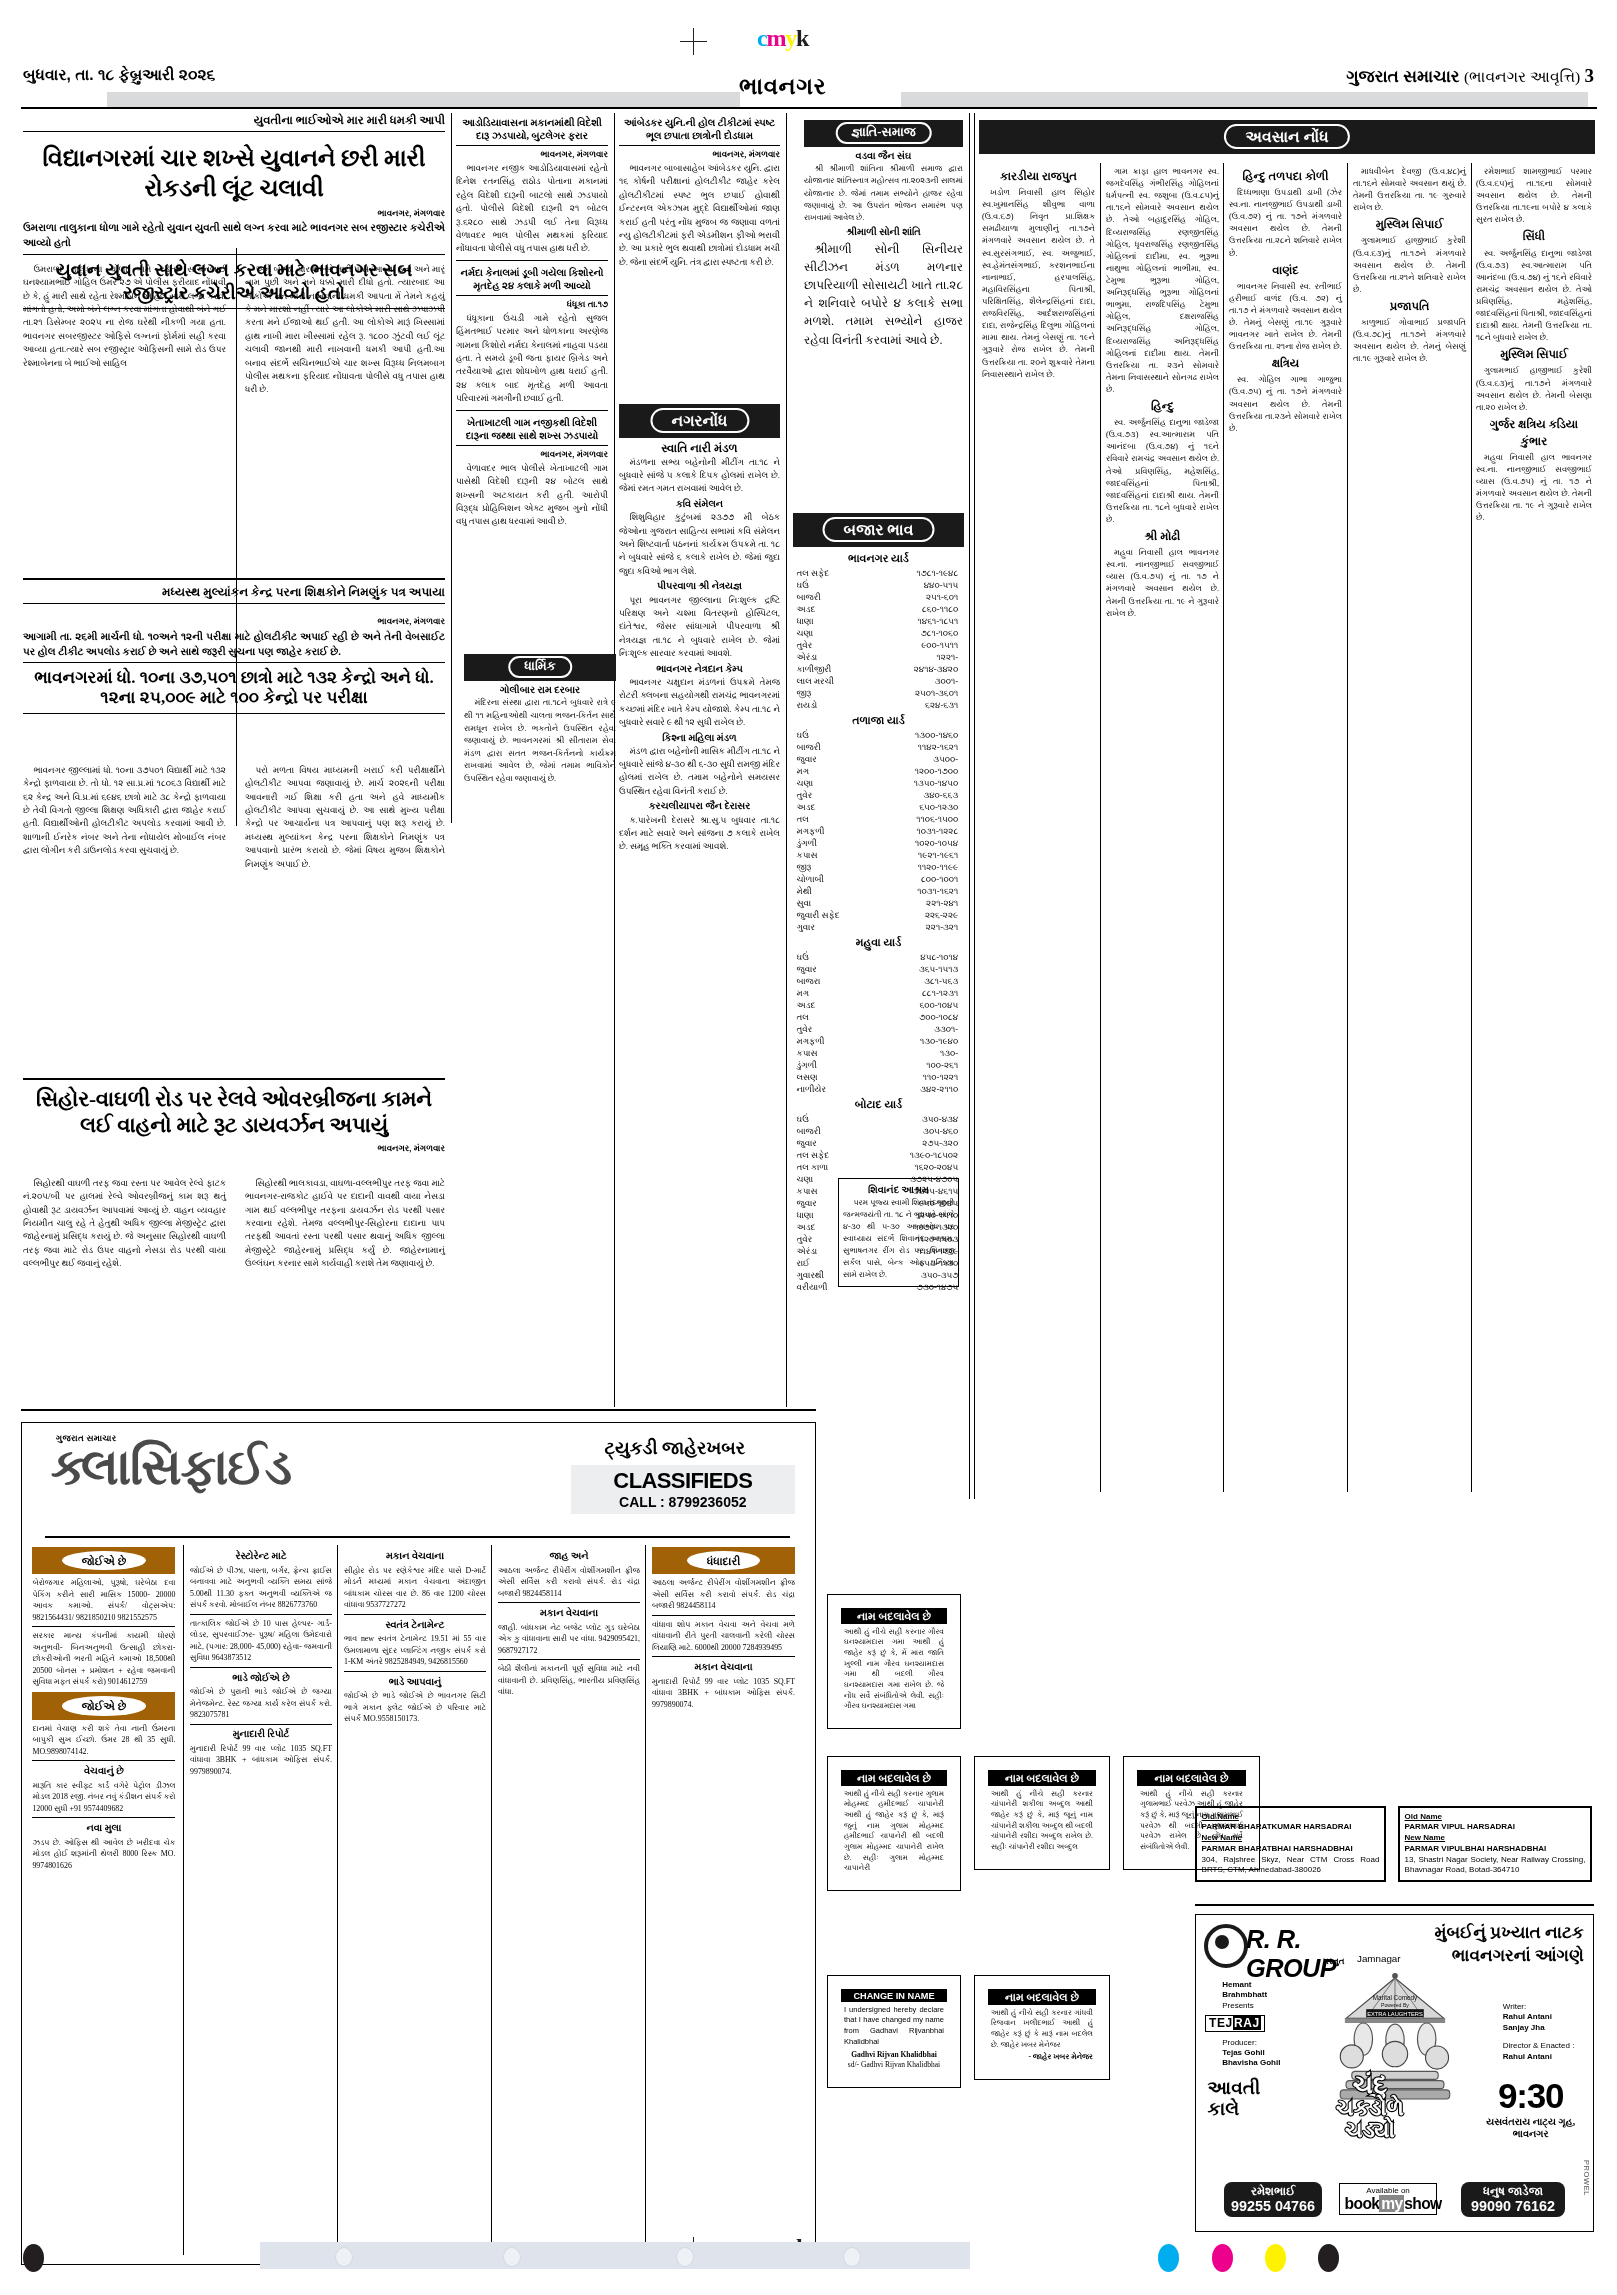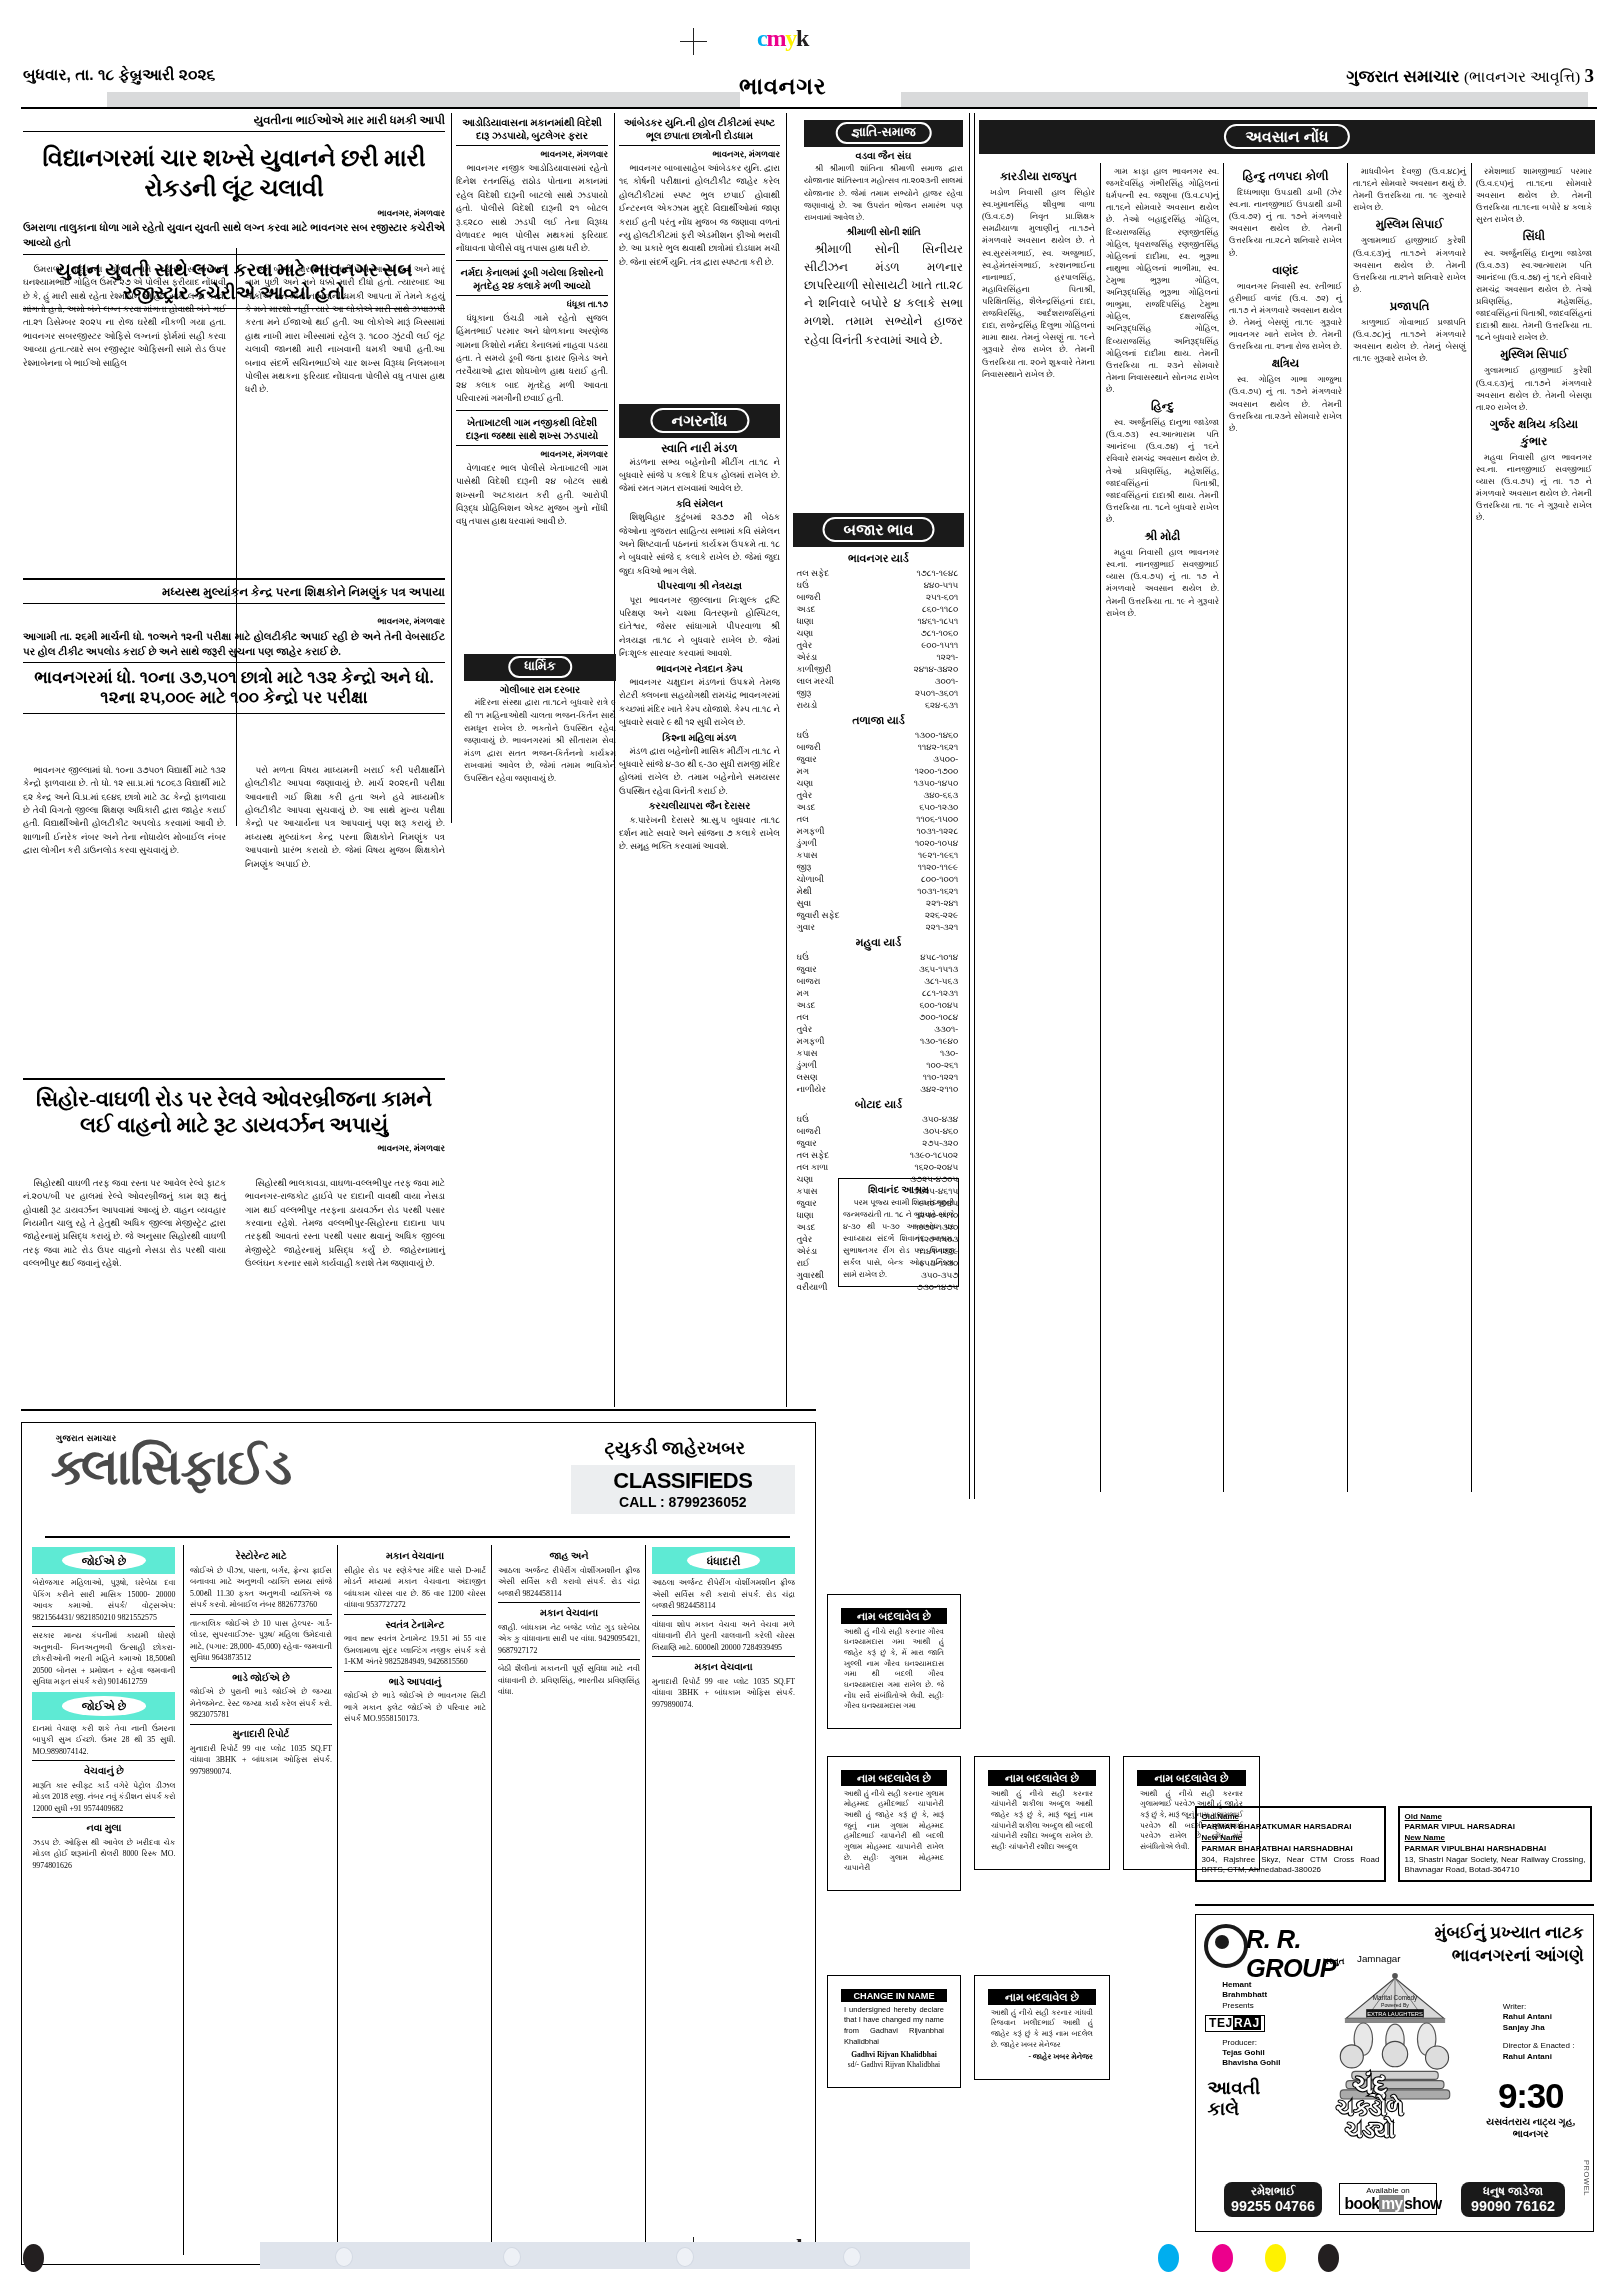--- a/index.html
+++ b/index.html
@@ -67,21 +67,21 @@
 
   
   .cls-wrap{position:absolute;left:21px;top:1422px;width:795px;height:843px;border:1.7px solid #000;box-sizing:border-box;}
   .cls-logo-sm{font-size:8.7px;font-weight:bold;letter-spacing:0.3px;}
   .cls-logo-big{font-size:50px;font-weight:bold;line-height:0.95;letter-spacing:-1.2px;color:#4a4a4a;}
   .cls-en{background:#eceef0;text-align:center;padding:3.5px 8px;}
   .cls-en .c1{font-size:22px;font-weight:bold;letter-spacing:-0.6px;font-family:"Liberation Sans",sans-serif;}
   .cls-en .c2{font-size:14px;font-weight:bold;font-family:"Liberation Sans",sans-serif;}
   .tyukdi{font-size:18px;font-weight:bold;text-align:center;}
   .cls-col{position:absolute;top:0;box-sizing:border-box;font-size:7.9px;line-height:1.46;text-align:justify;}
-  .ovalhead{background:#5eead4;padding:4px 8px;text-align:center;margin-bottom:2.9px;}
+  .ovalhead{background:#a16207;padding:4px 8px;text-align:center;margin-bottom:2.9px;}
   .ovalhead span{display:inline-block;background:#fff;border-radius:50%/50%;padding:1.7px 19.6px;
       font-size:11px;font-weight:bold;color:#000;}
   .plainhead{text-align:center;font-weight:bold;font-size:9.8px;margin:2.3px 0 1.2px;}
   .cls-sep{border-top:1.2px solid #000;margin:2.9px 0;}
 
   
   .nc{border:1.7px solid #000;box-sizing:border-box;padding:16px;}
   .nc .nchead{background:#000;color:#fff;text-align:center;font-weight:bold;font-size:11px;padding:1.7px 0;margin:-2.9px -2.9px 2.3px -2.9px;}
   .nc .ncbody{font-size:7.5px;line-height:1.42;text-align:justify;}
   .nc-en{border:2.3px solid #000;box-sizing:border-box;padding:3.5px 4.6px;font-family:"Liberation Sans",sans-serif;font-size:8px;line-height:1.35;}

